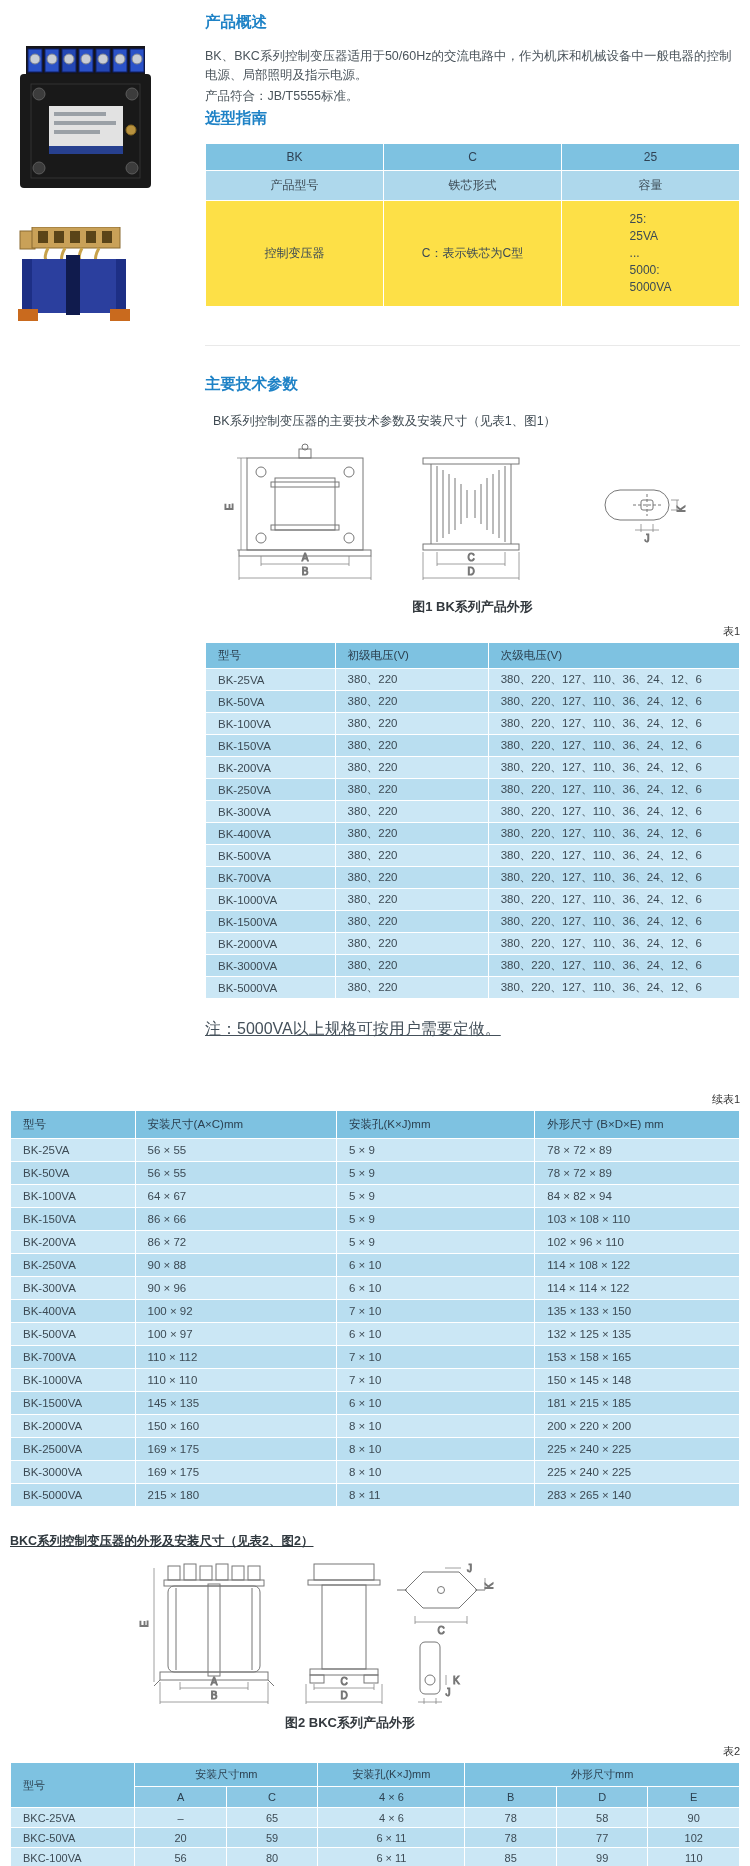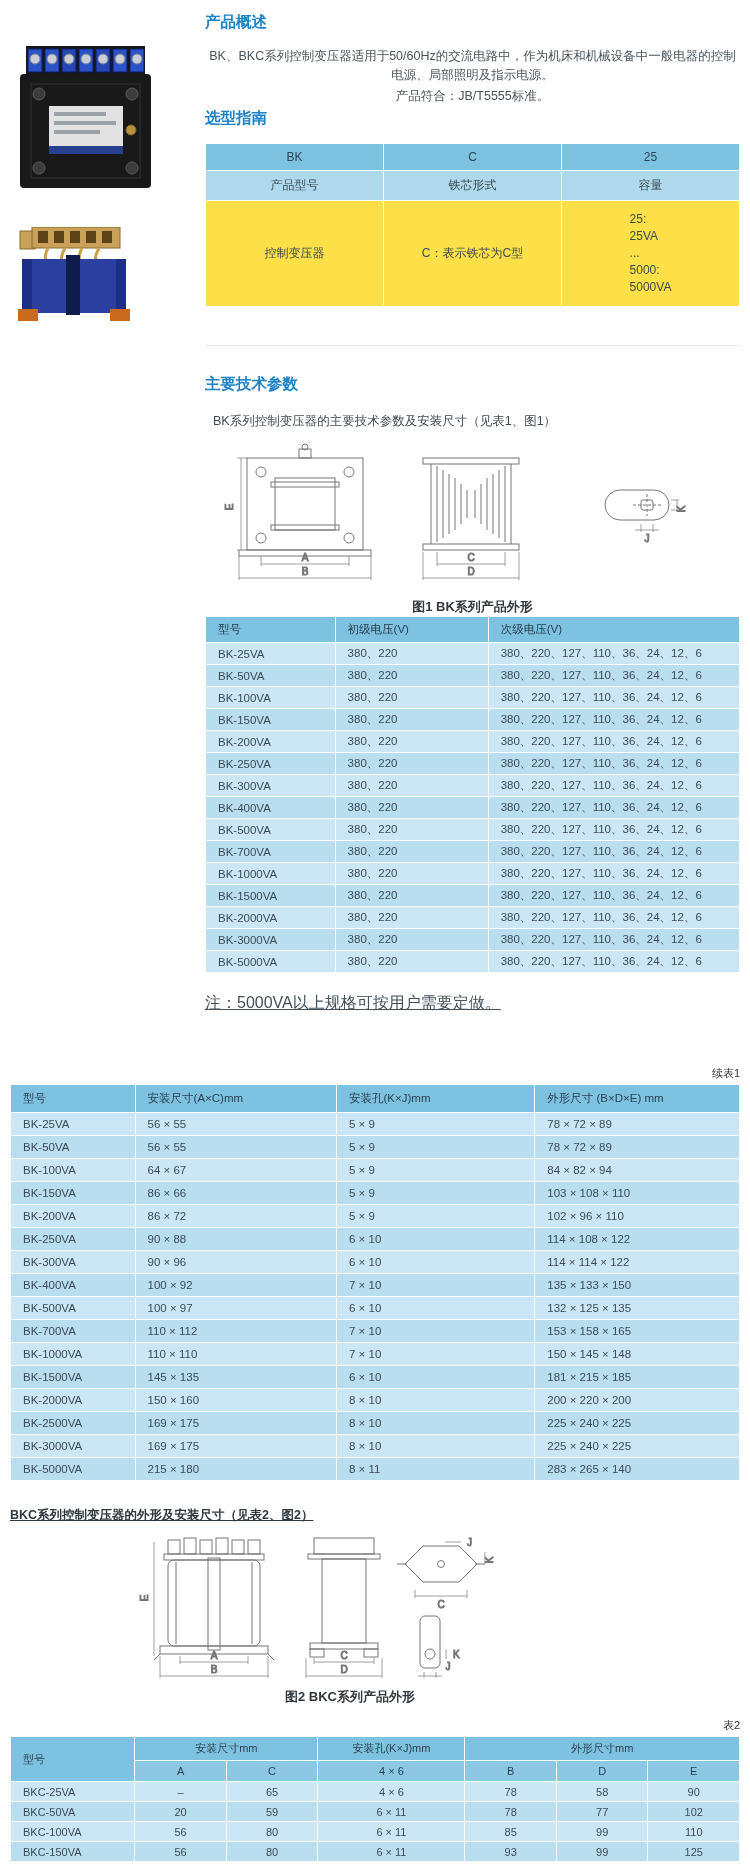--- a/index.html
+++ b/index.html
@@ -4,21 +4,21 @@
 <style>
   html,body{margin:0;padding:0;background:#fff;}
   .page{position:relative;width:750px;height:1866px;overflow:hidden;background:#fff;
         font-family:"Liberation Sans","DejaVu Sans",sans-serif;color:#454f56;}
   
   .photo-col{position:absolute;left:18px;top:46px;width:150px;}
   .photo{display:block;margin-bottom:36px;}
   
   .content-col{margin-left:205px;width:535px;padding-top:12px;}
   h2.sec{font-size:15.5px;font-weight:bold;color:#1e82c6;margin:0 0 14px 0;}
-  .para{font-size:12.5px;line-height:19px;margin:0 0 2px 0;color:#4a545b;text-align:center;}
+  .para{font-size:12.5px;line-height:19px;margin:0 0 2px 0;color:#4a545b;}
   .mt22{margin-top:22px;}
   .divider{border:none;border-top:1px solid #e9e9e9;margin:38px 0 0 0;}
   .intro{font-size:12.5px;color:#3f4a52;margin:18px 0 0 8px;}
   
   table{border-collapse:collapse;width:100%;table-layout:fixed;}
   th,td{border:1px solid #fff;font-weight:normal;}
   
   .tsel{margin-top:14px;font-size:12px;}
   .tsel th{background:#7ec2e1;color:#2f4254;padding:6px 4px;text-align:center;}
   .tsel td{text-align:center;color:#3c4a54;}
@@ -244,20 +244,21 @@
               <line x1="48" y1="34" x2="48" y2="42"></line>
             <line x1="30" y1="40" x2="54" y2="40"></line>
           </g>
           <text x="80" y="19" transform="rotate(-90 80,19)" text-anchor="middle">K</text>
           <text x="42" y="52" text-anchor="middle">J</text>
         </g>
       </svg>
       <div class="figcap">图1 BK系列产品外形</div>
     </div>
 
+    <div class="tbl-label">表1</div>
     <table class="t1">
       <thead>
         <tr>
           <th>型号</th>
           <th>初级电压(V)</th>
           <th>次级电压(V)</th>
         </tr>
       </thead>
       <tbody>
           <tr>

